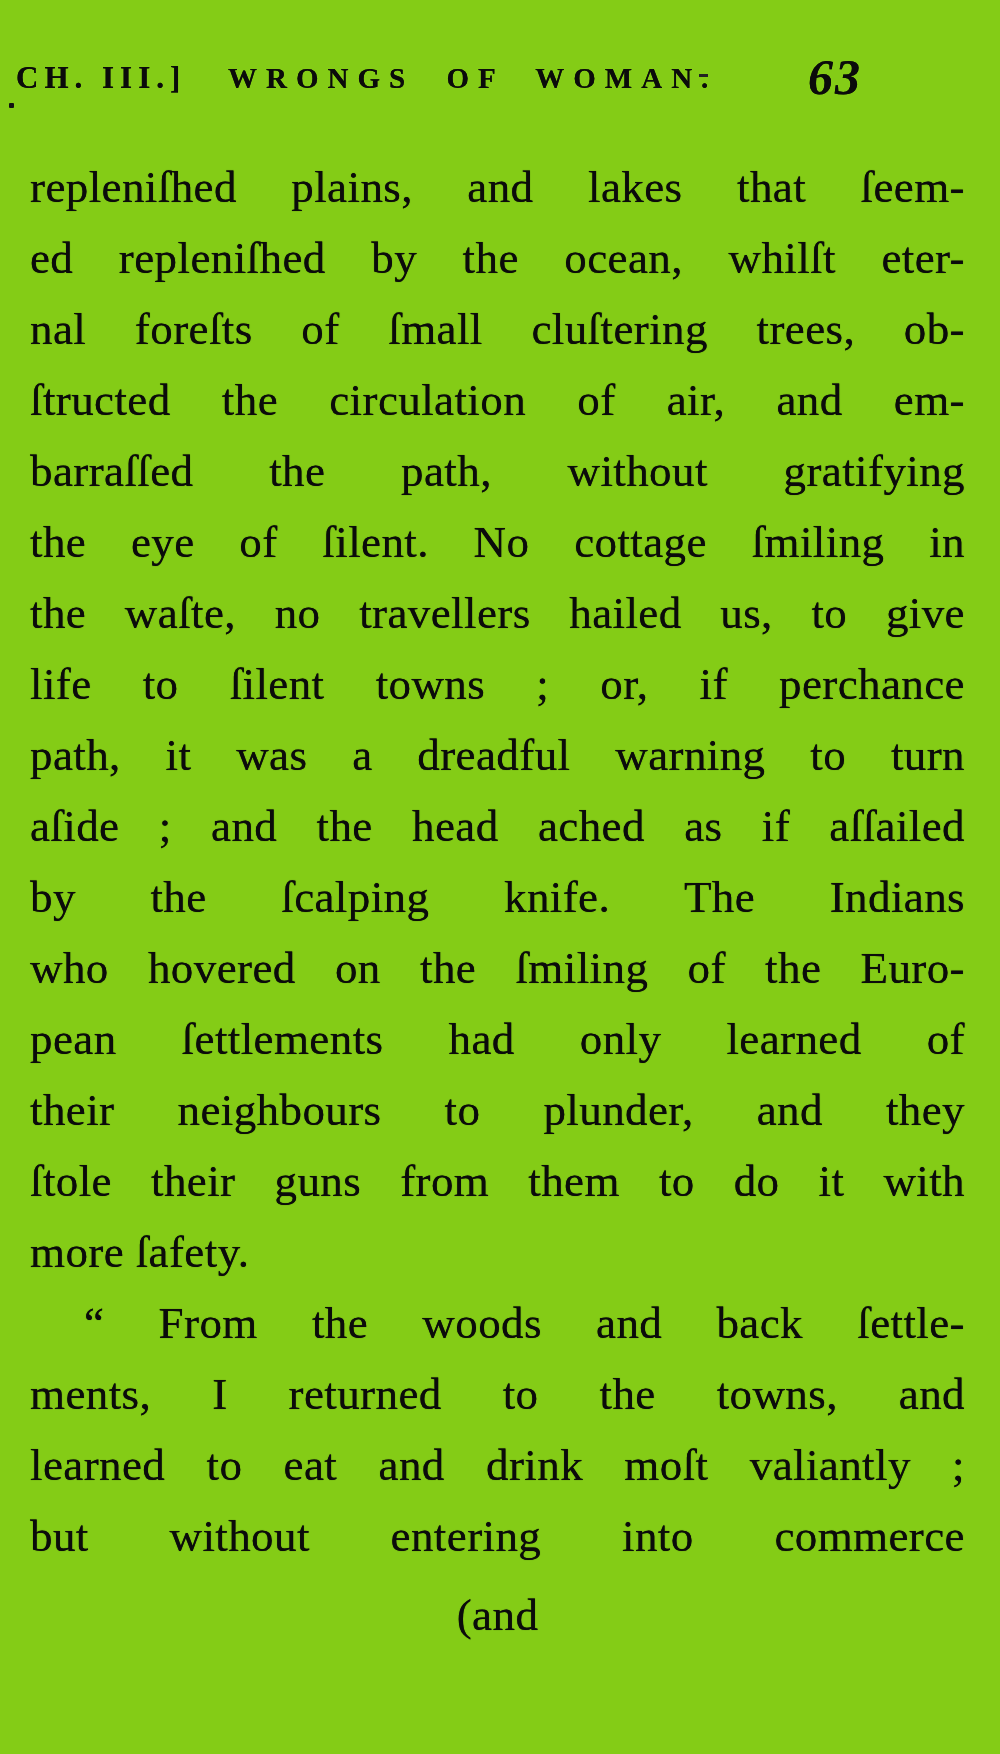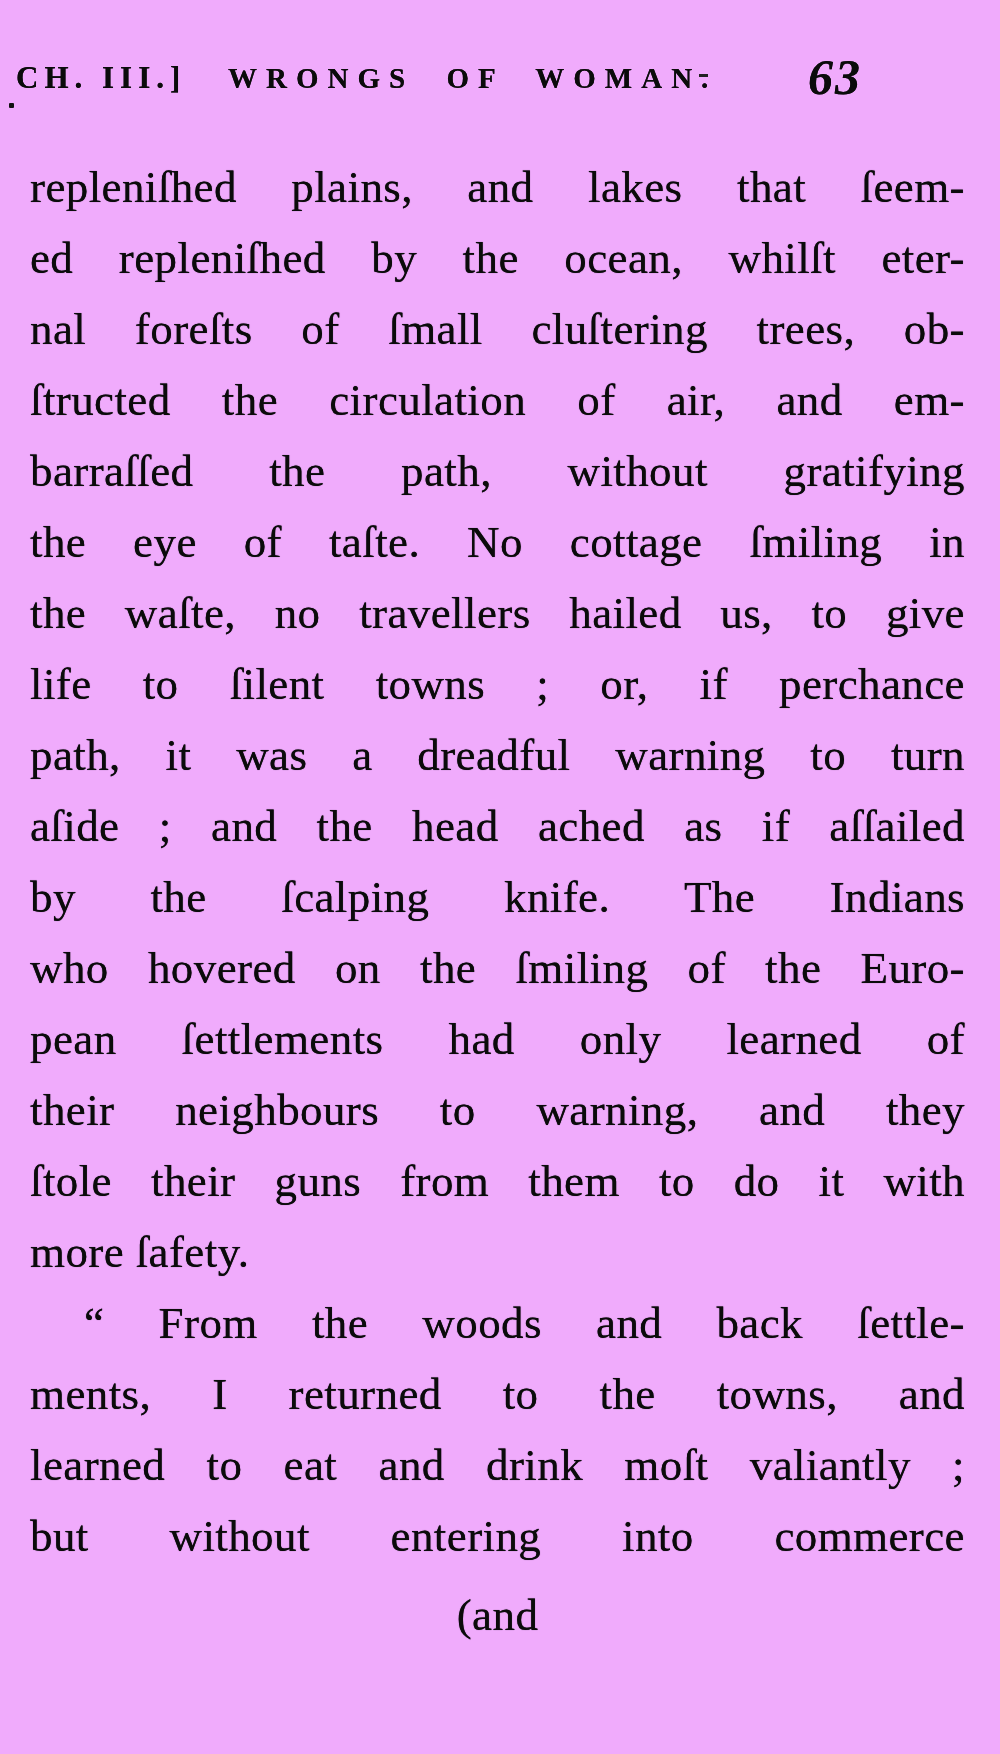--- a/index.html
+++ b/index.html
@@ -4,21 +4,21 @@
 <style>
   html, body {
     margin: 0;
     padding: 0;
     background: #ffffff;
   }
   .page {
     position: relative;
     width: 1000px;
     height: 1754px;
-    background: #f0abfc;
+    background: #84cc16;
     color: #0b0b0b;
     font-family: "Liberation Serif", "DejaVu Serif", serif;
     overflow: hidden;
   }
   
   .header {
     position: absolute;
     top: 48px;
     left: 0;
     width: 100%;
@@ -118,29 +118,29 @@
 
   <div class="speck-a"></div>
   <div class="speck-b"></div>
 
   <div class="body-text">
     <div class="line">repleniſhed plains, and lakes that ſeem-</div>
     <div class="line">ed repleniſhed by the ocean, whilſt eter-</div>
     <div class="line">nal foreſts of ſmall cluſtering trees, ob-</div>
     <div class="line">ſtructed the circulation of air, and em-</div>
     <div class="line">barraſſed the path, without gratifying</div>
-    <div class="line">the eye of taſte. No cottage ſmiling in</div>
+    <div class="line">the eye of ſilent. No cottage ſmiling in</div>
     <div class="line">the waſte, no travellers hailed us, to give</div>
     <div class="line">life to ſilent towns ; or, if perchance</div>
     <div class="line">path, it was a dreadful warning to turn</div>
     <div class="line">aſide ; and the head ached as if aſſailed</div>
     <div class="line">by the ſcalping knife. The Indians</div>
     <div class="line">who hovered on the ſmiling of the Euro-</div>
     <div class="line">pean ſettlements had only learned of</div>
-    <div class="line">their neighbours to warning, and they</div>
+    <div class="line">their neighbours to plunder, and they</div>
     <div class="line">ſtole their guns from them to do it with</div>
     <div class="line para-end">more ſafety.</div>
     <div class="line indent">“ From the woods and back ſettle-</div>
     <div class="line">ments, I returned to the towns, and</div>
     <div class="line">learned to eat and drink moſt valiantly ;</div>
     <div class="line">but without entering into commerce</div>
     <div class="catchword-line">(and</div>
   </div>
 
 </div>

